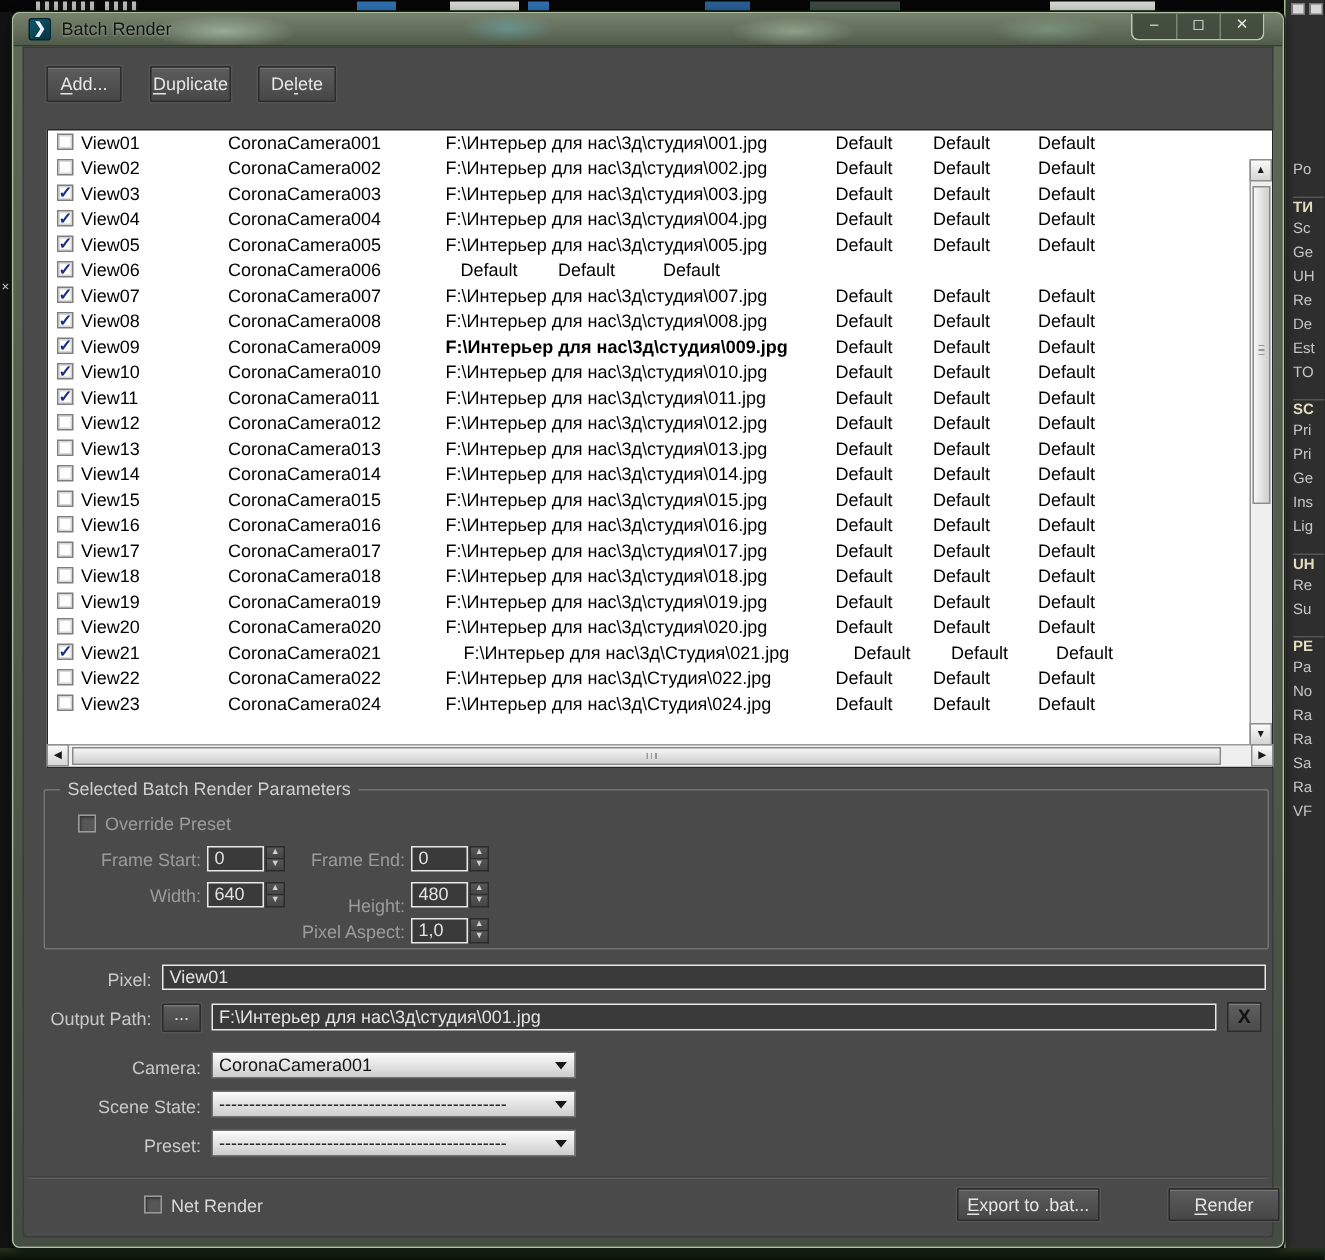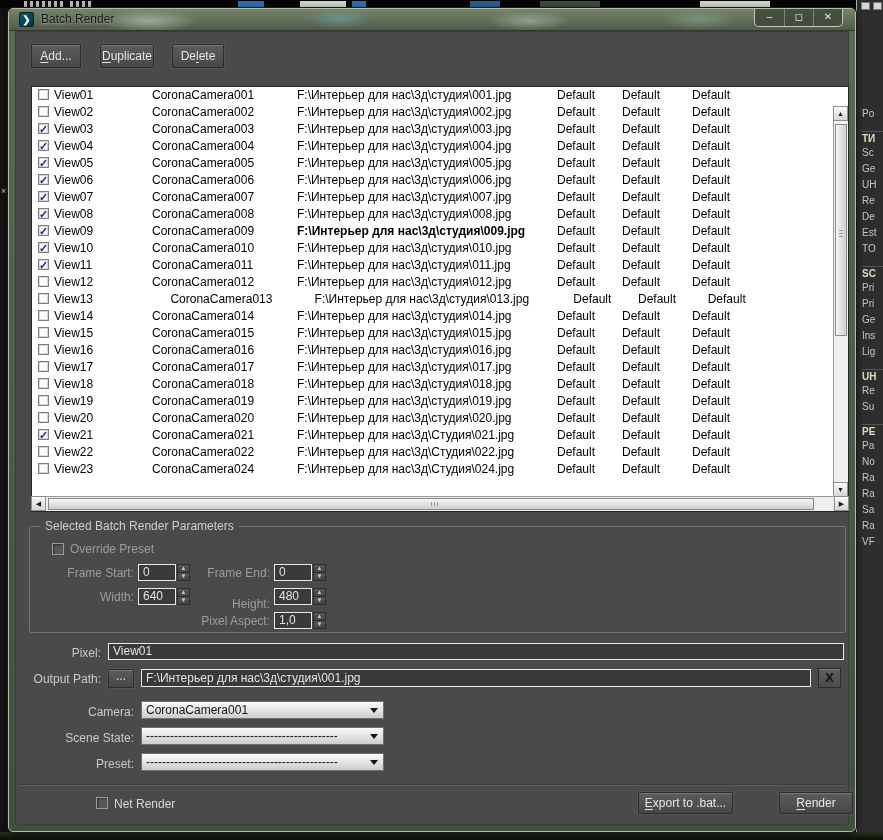--- a/index.html
+++ b/index.html
@@ -254,21 +254,20 @@
             <div class="td" style="width: 76px; padding-left: 10px;"></div>
           </div>
           <div class="trow">
             <div style="width: 22px;">
               <div class="tcb">
                 <span class="chk">✓</span>
               </div>
             </div>
             <div class="td" style="width: 98px;">View06</div>
             <div class="td" style="width: 145px;">CoronaCamera006</div>
-            <div class="td" style="width: 250px;">F:\Интерьер для нас\3д\студия\006.jpg</div>
             <div class="td" style="width: 65px; padding-left: 10px;">Default</div>
             <div class="td" style="width: 70px; padding-left: 10px;">Default</div>
             <div class="td" style="width: 75px; padding-left: 10px;">Default</div>
             <div class="td" style="width: 76px; padding-left: 10px;"></div>
           </div>
           <div class="trow">
             <div style="width: 22px;">
               <div class="tcb">
                 <span class="chk">✓</span>
               </div>
@@ -347,21 +346,21 @@
             <div class="td" style="width: 65px; padding-left: 10px;">Default</div>
             <div class="td" style="width: 70px; padding-left: 10px;">Default</div>
             <div class="td" style="width: 75px; padding-left: 10px;">Default</div>
             <div class="td" style="width: 76px; padding-left: 10px;"></div>
           </div>
           <div class="trow">
             <div style="width: 22px;">
               <div class="tcb"></div>
             </div>
             <div class="td" style="width: 98px;">View13</div>
-            <div class="td" style="width: 145px; margin-left: 19px;">CoronaCamera013</div>
+            <div class="td" style="width: 145px;">CoronaCamera013</div>
             <div class="td" style="width: 250px;">F:\Интерьер для нас\3д\студия\013.jpg</div>
             <div class="td" style="width: 65px; padding-left: 10px;">Default</div>
             <div class="td" style="width: 70px; padding-left: 10px;">Default</div>
             <div class="td" style="width: 75px; padding-left: 10px;">Default</div>
             <div class="td" style="width: 76px; padding-left: 10px;"></div>
           </div>
           <div class="trow">
             <div style="width: 22px;">
               <div class="tcb"></div>
             </div>
@@ -446,21 +445,21 @@
             <div class="td" style="width: 76px; padding-left: 10px;"></div>
           </div>
           <div class="trow">
             <div style="width: 22px;">
               <div class="tcb">
                 <span class="chk">✓</span>
               </div>
             </div>
             <div class="td" style="width: 98px;">View21</div>
             <div class="td" style="width: 145px;">CoronaCamera021</div>
-            <div class="td" style="width: 250px;">F:\Интерьер для нас\3д\Студия\021.jpg</div>
+            <div class="td" style="width: 250px; margin-left: 12px;">F:\Интерьер для нас\3д\Студия\021.jpg</div>
             <div class="td" style="width: 65px; padding-left: 10px;">Default</div>
             <div class="td" style="width: 70px; padding-left: 10px;">Default</div>
             <div class="td" style="width: 75px; padding-left: 10px;">Default</div>
             <div class="td" style="width: 76px; padding-left: 10px;"></div>
           </div>
           <div class="trow">
             <div style="width: 22px;">
               <div class="tcb"></div>
             </div>
             <div class="td" style="width: 98px;">View22</div>

